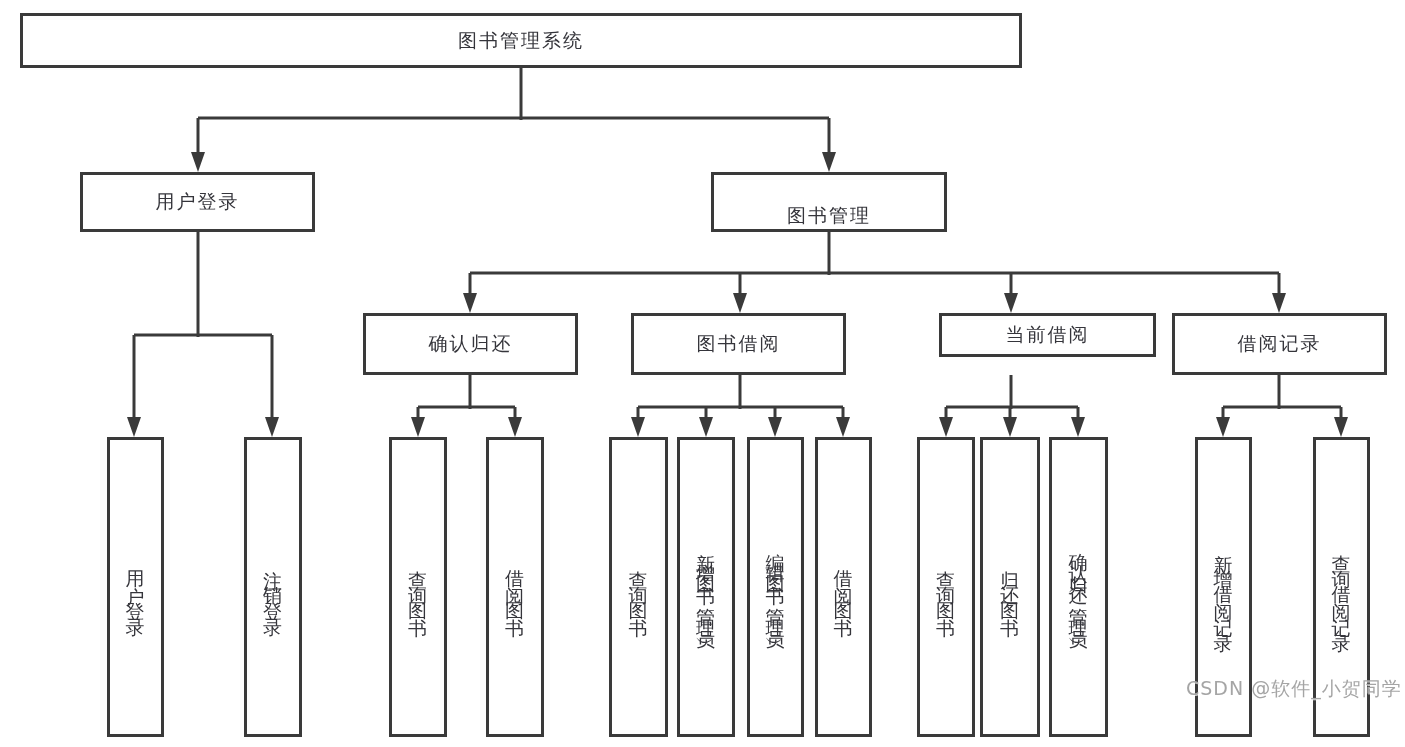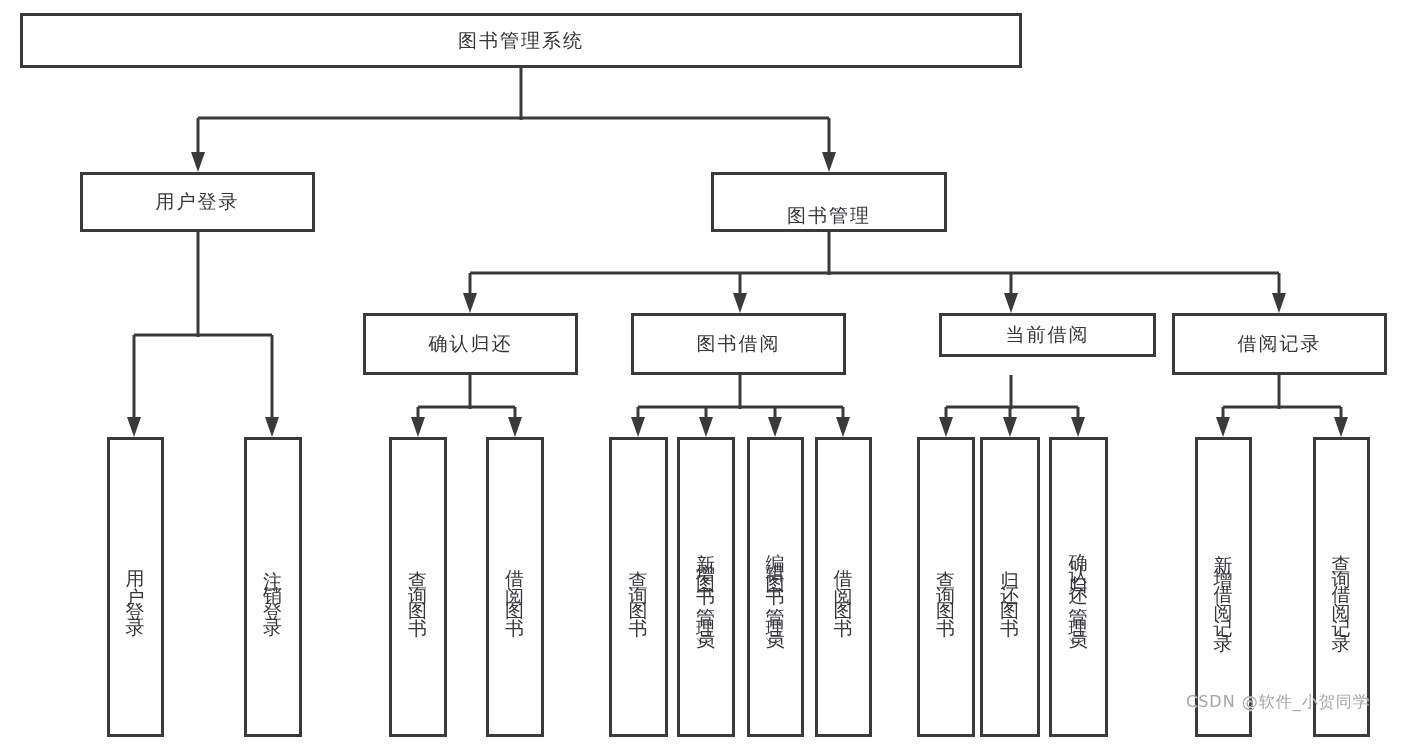--- a/index.html
+++ b/index.html
@@ -26,22 +26,22 @@
     display:flex;align-items:center;justify-content:center;
     font-size:19px;letter-spacing:2px;
   }
   .leaf span{
     writing-mode:vertical-rl;text-orientation:mixed;
     letter-spacing:16px;font-size:19px;line-height:1;
     white-space:nowrap;
   }
   .leaf.long span{letter-spacing:11px;}
   #watermark{
-    position:absolute;left:1186px;top:692px;
-    font-size:16px;letter-spacing:1px;
+    position:absolute;left:1186px;top:676px;
+    font-size:19px;letter-spacing:1px;
     color:var(--watermark-color);
     text-shadow:1px 1px 0 rgba(255,255,255,.7);
     z-index:5;white-space:nowrap;
   }
 </style>
 </head>
 <body>
 
 <div id="canvas">
 

